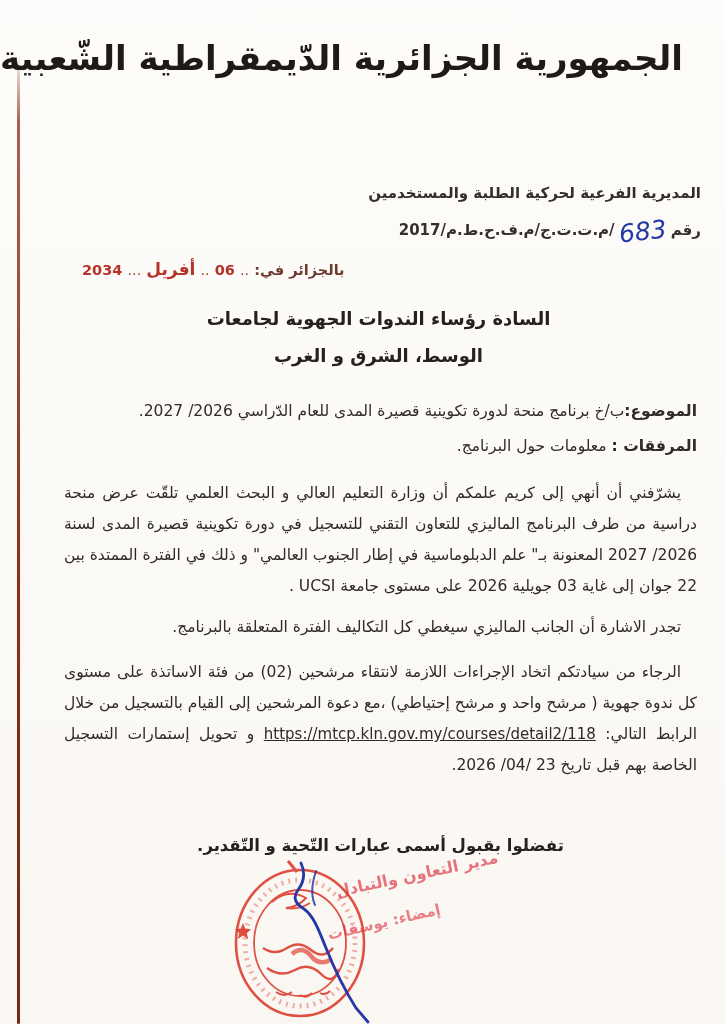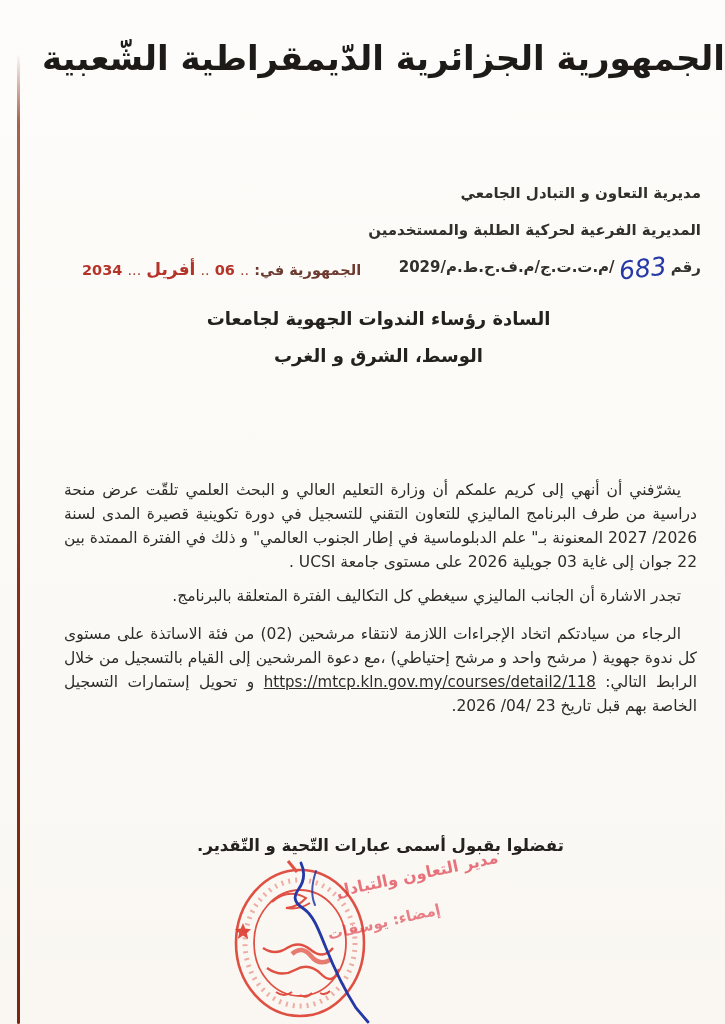--- a/index.html
+++ b/index.html
@@ -11,21 +11,21 @@
     font-family:"DejaVu Sans",sans-serif;
     color:#2e2b28;
     overflow:hidden;
   }
   
   .edge-artifact{
     position:absolute;left:17px;top:54px;bottom:0;width:3px;border-radius:2px;
     background:linear-gradient(to bottom,rgba(138,47,21,0) 0%,rgba(138,47,21,.75) 7%,#8a2f15 55%,#772810 100%);
   }
   .republic-title{
-    position:absolute;top:38px;left:0;right:0;text-align:right;
+    position:absolute;top:38px;left:0;right:0;text-align:left;
     font-size:34px;font-weight:bold;letter-spacing:-1px;color:#1d1a17;direction:rtl;
   }
   .ministry-title{
     position:absolute;top:112px;left:0;right:0;text-align:center;
     font-size:18px;font-weight:bold;color:#24211e;direction:rtl;
   }
   .sender-block{
     position:absolute;top:184px;right:24px;direction:rtl;text-align:right;
     font-size:15px;font-weight:600;color:#33302c;
   }
@@ -46,21 +46,21 @@
     transform:translateX(16px);direction:rtl;
     font-size:18px;font-weight:bold;line-height:37px;color:#24211e;
   }
   .subject-block{
     position:absolute;top:394px;right:28px;left:60px;direction:rtl;text-align:right;
     font-size:15.5px;line-height:35px;color:#2e2b28;
   }
   .lbl{font-weight:bold;}
   .body-block{
     position:absolute;top:478px;right:28px;left:64px;direction:rtl;
-    text-align:justify;font-size:15.5px;line-height:24px;color:#2e2b28;
+    text-align:justify;font-size:15.5px;line-height:31px;color:#2e2b28;
   }
   .body-block p{margin:0;text-indent:16px;}
   .body-block p.p2{margin-top:10px;}
   .body-block p.p3{margin-top:14px;}
   .reg-link{
     direction:ltr;unicode-bidi:embed;font-size:15px;
     text-decoration:underline;color:#2e2b28;
   }
   .closing-line{
     position:absolute;top:836px;left:0;right:0;text-align:center;
@@ -82,44 +82,52 @@
 </head>
 <body>
 
 <div class="page">
 
   <div class="edge-artifact"></div>
 
   <div class="republic-title">الجمهورية الجزائرية الدّيمقراطية الشّعبية</div>
 
   <div class="sender-block">
-    <div class="row">مديرية التعاون و التبادل الجامعي</div>
     <div class="row">المديرية الفرعية لحركية الطلبة والمستخدمين</div>
     <div class="row">
       <span>رقم</span>
       <span class="ref-number">683</span>
-      <span>/م.ت.ت.ج/م.ف.ح.ط.م/2029</span>
+      <span>/م.ت.ت.ج/م.ف.ح.ط.م/2017</span>
     </div>
   </div>
 
   <div class="dateline">
-    <span>الجمهورية في:</span>
+    <span>بالجزائر في:</span>
     <span class="dots">..</span>
     <span class="red">06</span>
     <span class="dots">..</span>
     <span class="red month">أفريل</span>
     <span class="dots">...</span>
     <span class="red">2034</span>
   </div>
 
   <div class="recipient-block">
     <div>السادة رؤساء الندوات الجهوية لجامعات</div>
     <div>الوسط، الشرق و الغرب</div>
   </div>
 
+  <div class="subject-block">
+    <div>
+      <span class="lbl">الموضوع:</span><span>ب/خ برنامج منحة لدورة تكوينية قصيرة المدى للعام الدّراسي 2026/ 2027.</span>
+    </div>
+    <div>
+      <span class="lbl">المرفقات :</span>
+      <span>معلومات حول البرنامج.</span>
+    </div>
+  </div>
 
   <div class="body-block">
     <p class="p1">يشرّفني أن أنهي إلى كريم علمكم أن وزارة التعليم العالي و البحث العلمي تلقّت عرض منحة دراسية من طرف البرنامج الماليزي للتعاون التقني للتسجيل في دورة تكوينية قصيرة المدى لسنة 2026/ 2027 المعنونة بـ" علم الدبلوماسية في إطار الجنوب العالمي" و ذلك في الفترة الممتدة بين 22 جوان إلى غاية 03 جويلية 2026 على مستوى جامعة UCSI .</p>
     <p class="p2">تجدر الاشارة أن الجانب الماليزي سيغطي كل التكاليف الفترة المتعلقة بالبرنامج.</p>
     <p class="p3"><span>الرجاء من سيادتكم اتخاد الإجراءات اللازمة لانتقاء مرشحين (02) من فئة الاساتذة على مستوى كل ندوة جهوية ( مرشح واحد و مرشح إحتياطي) ،مع دعوة المرشحين إلى القيام بالتسجيل من خلال الرابط التالي: </span><span class="reg-link">https://mtcp.kln.gov.my/courses/detail2/118</span><span> و تحويل إستمارات التسجيل الخاصة بهم قبل تاريخ 23 /04/ 2026.</span></p>
   </div>
 
   <div class="closing-line">تفضلوا بقبول أسمى عبارات التّحية و التّقدير.</div>
 
   <div class="stamp-text-1">مدير التعاون والتبادل</div>

